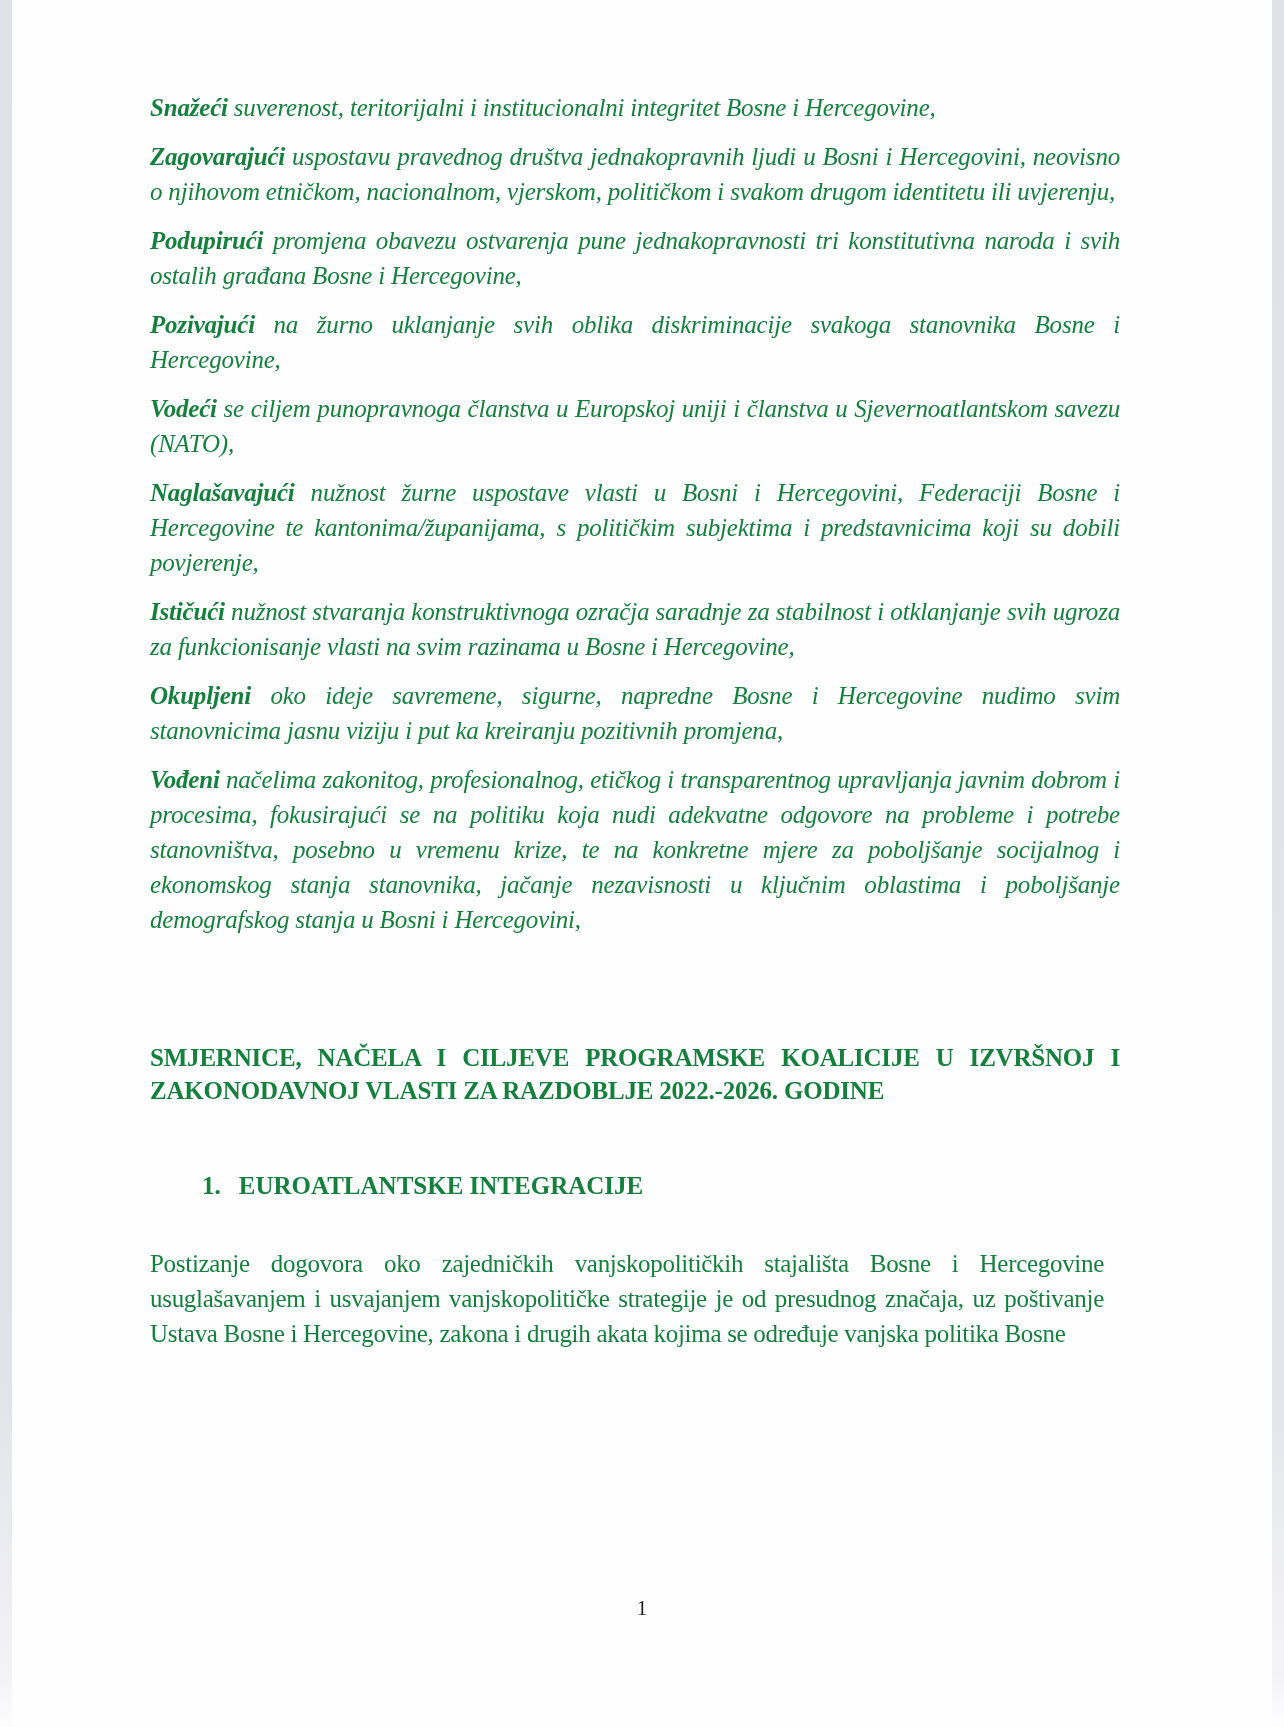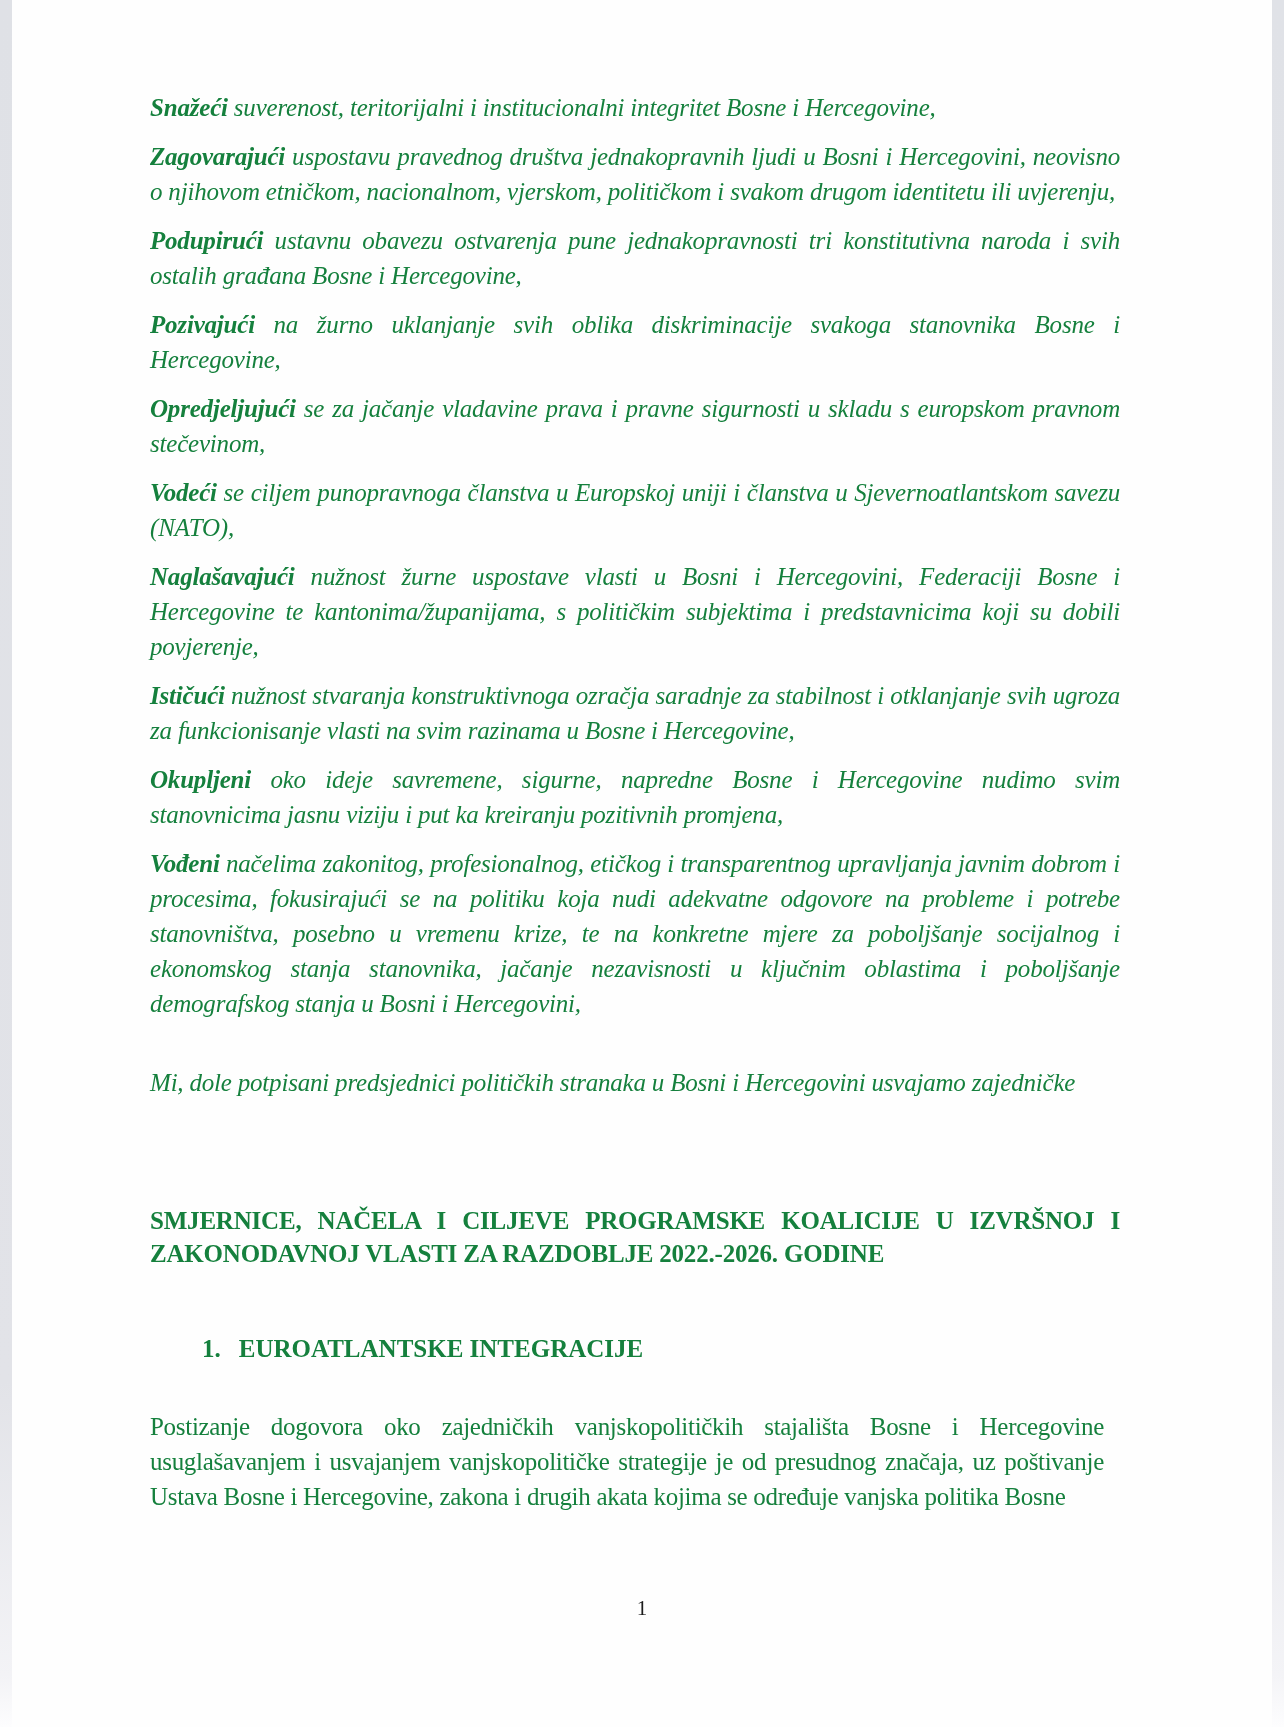--- a/index.html
+++ b/index.html
@@ -90,37 +90,35 @@
 
 <div class="edge left"></div>
 <div class="edge right"></div>
 
 <main class="content">
 
   <p class="para"><b>Snažeći</b><span> suverenost, teritorijalni i institucionalni integritet Bosne i Hercegovine,</span></p>
 
   <p class="para"><b>Zagovarajući</b><span> uspostavu pravednog društva jednakopravnih ljudi u Bosni i Hercegovini, neovisno o njihovom etničkom, nacionalnom, vjerskom, političkom i svakom drugom identitetu ili uvjerenju,</span></p>
 
-  <p class="para"><b>Podupirući</b><span> ustavnu obavezu ostvarenja pune jednakopravnosti tri konstitutivna naroda i svih ostalih građana Bosne i Hercegovine,</span></p>
+  <p class="para"><b>Podupirući</b><span> promjena obavezu ostvarenja pune jednakopravnosti tri konstitutivna naroda i svih ostalih građana Bosne i Hercegovine,</span></p>
 
   <p class="para"><b>Pozivajući</b><span> na žurno uklanjanje svih oblika diskriminacije svakoga stanovnika Bosne i Hercegovine,</span></p>
 
-  <p class="para"><b>Opredjeljujući</b><span> se za jačanje vladavine prava i pravne sigurnosti u skladu s europskom pravnom stečevinom,</span></p>
 
   <p class="para"><b>Vodeći</b><span> se ciljem punopravnoga članstva u Europskoj uniji i članstva u Sjevernoatlantskom savezu (NATO),</span></p>
 
   <p class="para"><b>Naglašavajući</b><span> nužnost žurne uspostave vlasti u Bosni i Hercegovini, Federaciji Bosne i Hercegovine te kantonima/županijama, s političkim subjektima i predstavnicima koji su dobili povjerenje,</span></p>
 
   <p class="para"><b>Ističući</b><span> nužnost stvaranja konstruktivnoga ozračja saradnje za stabilnost i otklanjanje svih ugroza za funkcionisanje vlasti na svim razinama u Bosne i Hercegovine,</span></p>
 
   <p class="para"><b>Okupljeni</b><span> oko ideje savremene, sigurne, napredne Bosne i Hercegovine nudimo svim stanovnicima jasnu viziju i put ka kreiranju pozitivnih promjena,</span></p>
 
   <p class="para"><b>Vođeni</b><span> načelima zakonitog, profesionalnog, etičkog i transparentnog upravljanja javnim dobrom i procesima, fokusirajući se na politiku koja nudi adekvatne odgovore na probleme i potrebe stanovništva, posebno u vremenu krize, te na konkretne mjere za poboljšanje socijalnog i ekonomskog stanja stanovnika, jačanje nezavisnosti u ključnim oblastima i poboljšanje demografskog stanja u Bosni i Hercegovini,</span></p>
 
-  <p class="closing">Mi, dole potpisani predsjednici političkih stranaka u Bosni i Hercegovini usvajamo zajedničke</p>
 
   <h1 class="doc-title">
     <div class="line1">SMJERNICE, NAČELA I CILJEVE PROGRAMSKE KOALICIJE U IZVRŠNOJ I</div>
     <div class="line2">ZAKONODAVNOJ VLASTI ZA RAZDOBLJE 2022.-2026. GODINE</div>
   </h1>
 
   <h2 class="section-heading">
     <span class="num">1.</span>
     <span class="label">EUROATLANTSKE INTEGRACIJE</span>
   </h2>

